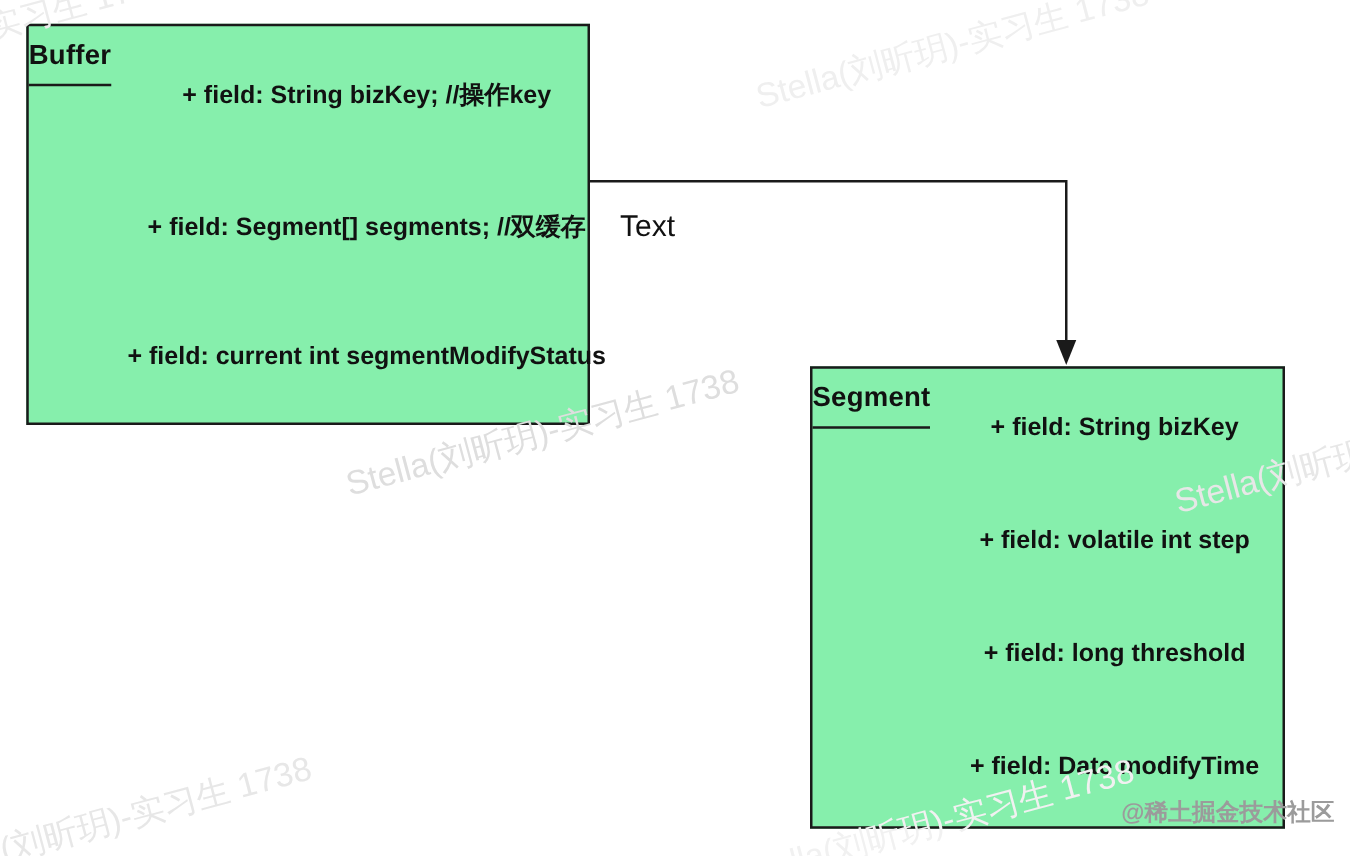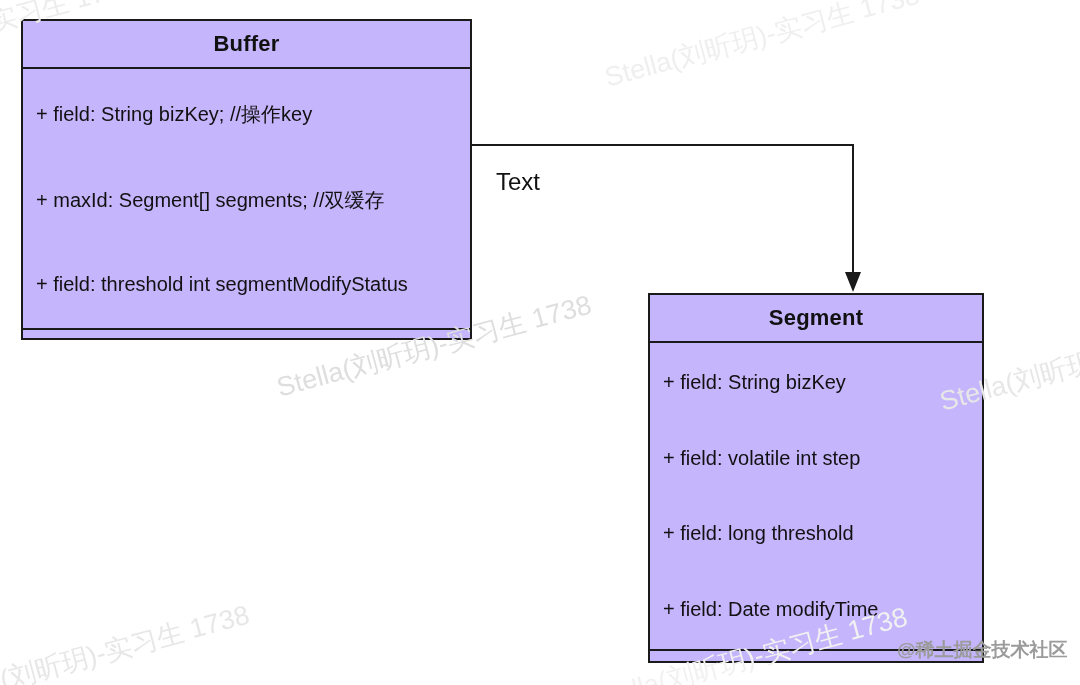--- a/index.html
+++ b/index.html
@@ -16,25 +16,25 @@
     width: 1080px;
     height: 685px;
     background: var(--background);
     overflow: hidden;
     font-family: "Liberation Sans", sans-serif;
     color: var(--text);
   }
   
   .uml-class {
     position: absolute;
-    background: #c4b5fd;
+    background: #86efac;
     border: 2px solid var(--border);
     display: flex;
-    flex-direction: column;
     z-index: 1;
+    text-align: center;
   }
   .uml-header {
     flex: 0 0 auto;
     border-bottom: 2px solid var(--border);
     display: flex;
     align-items: center;
     justify-content: center;
     font-weight: bold;
     font-size: 22px;
     letter-spacing: 0.2px;
@@ -43,29 +43,30 @@
     flex: 1 1 auto;
     display: flex;
     flex-direction: column;
     justify-content: space-around;
     padding: 2px 0;
   }
   .uml-field {
     padding-left: 13px;
     font-size: 20px;
     white-space: nowrap;
+    font-weight: bold;
   }
   .uml-empty {
     flex: 0 0 auto;
     border-top: 2px solid var(--border);
   }
   #class-buffer  { left: 21px;  top: 19px;  width: 451px; height: 321px; }
   #class-buffer .uml-header { height: 48px; }
   #class-buffer .uml-empty  { height: 10px; }
-  #class-segment { left: 648px; top: 293px; width: 336px; height: 370px; }
+  #class-segment { left: 648px; top: 293px; width: 380px; height: 370px; }
   #class-segment .uml-header { height: 48px; }
   #class-segment .uml-empty  { height: 12px; }
 
   
   .arrow-layer {
     position: absolute;
     left: 0; top: 0;
     width: 1080px; height: 685px;
     z-index: 2;
     pointer-events: none;
@@ -116,22 +117,22 @@
   <div class="wm wm-b">Stella(刘昕玥)-实习生 1738</div>
   <div class="wm wm-c">Stella(刘昕玥)-实习生 1738</div>
   <div class="wm wm-d">Stella(刘昕玥)-实习生 1738</div>
   <div class="wm wm-e">Stella(刘昕玥)-实习生 1738</div>
   <div class="wm wm-f">Stella(刘昕玥)-实习生 1738</div>
 
   <div class="uml-class" id="class-buffer">
     <div class="uml-header">Buffer</div>
     <div class="uml-fields">
       <div class="uml-field">+ field: String bizKey; //操作key</div>
-      <div class="uml-field">+ maxId: Segment[] segments; //双缓存</div>
-      <div class="uml-field">+ field: threshold int segmentModifyStatus</div>
+      <div class="uml-field">+ field: Segment[] segments; //双缓存</div>
+      <div class="uml-field">+ field: current int segmentModifyStatus</div>
     </div>
     <div class="uml-empty"></div>
   </div>
 
   <div class="uml-class" id="class-segment">
     <div class="uml-header">Segment</div>
     <div class="uml-fields">
       <div class="uml-field">+ field: String bizKey</div>
       <div class="uml-field">+ field: volatile int step</div>
       <div class="uml-field">+ field: long threshold</div>

